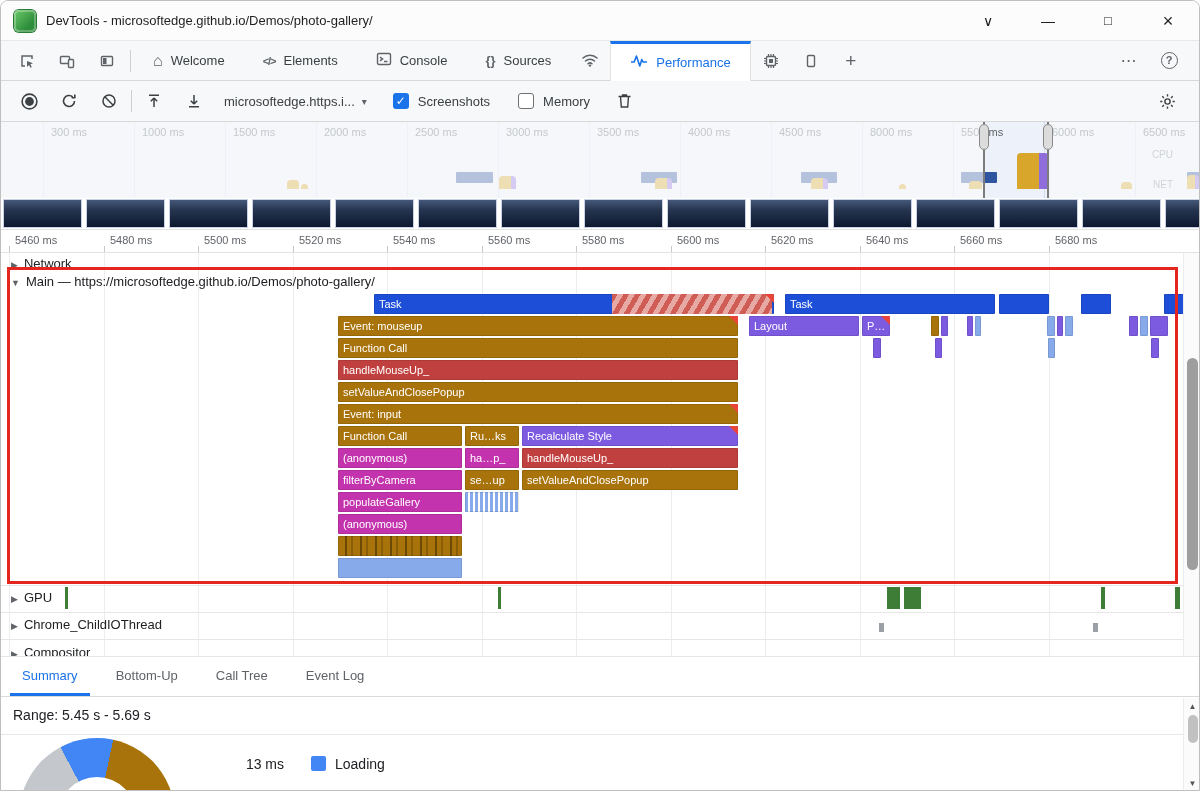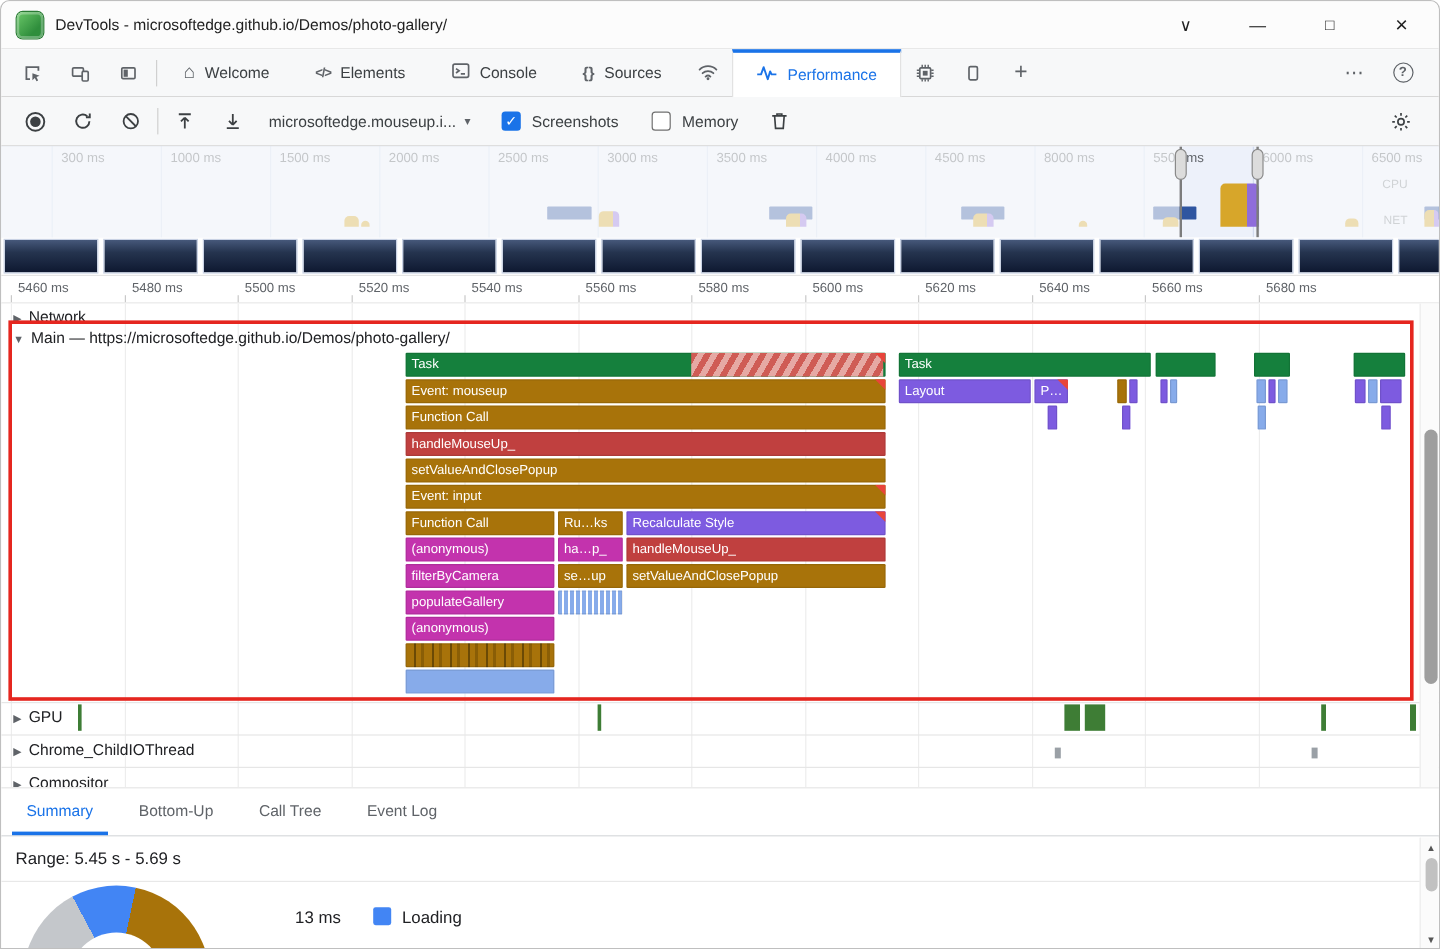--- a/index.html
+++ b/index.html
@@ -78,21 +78,21 @@
   .hline { position: absolute; left: 0; width: 100%; height: 1px; background: #e6e6e6; }
   .net-request { position: absolute; left: 565px; top: 2px; width: 613px; height: 17px; background: #72a75c; }
   .net-request .dark { position: absolute; left: 0; top: 0; width: 172px; height: 100%; background: #4c7a38; }
   .net-request .req-label { position: absolute; left: 7px; top: 0; line-height: 17px; font-size: 11px; color: #fff; white-space: nowrap; }
   .gpu-bar { position: absolute; top: 334px; height: 22px; background: #3e7d35; }
   .io-bar { position: absolute; top: 370px; height: 9px; background: #9aa0a6; }
 
   
   .seg { position: absolute; height: 20px; line-height: 20px; font-size: 11px; color: #fff; padding-left: 5px; white-space: nowrap; overflow: hidden; border-radius: 1px; box-shadow: inset 0 0 0 1px rgba(0,0,0,.10); }
   .seg-label { pointer-events: none; }
-  .c-task { background: #15803d; }
+  .c-task { background: #1d4ed8; margin-left: 36px; }
   .c-script { background: #a8730a; }
   .c-js { background: #c333ad; }
   .c-render { background: #7d5be0; }
   .c-red { background: #c0403f; }
   .c-blue { background: #87abea; }
   .c-bluehatch { background: repeating-linear-gradient(90deg, #87abea 0 3px, #ffffff 3px 5px); }
   .c-olivehatch { background: repeating-linear-gradient(90deg, #a8730a 0 7px, #6b4a05 7px 9px, #a8730a 9px 13px, #8a5e06 13px 15px); }
   .stripe { position: absolute; top: 0; height: 100%; background: repeating-linear-gradient(120deg, #cf5c55 0 5px, #e6a9a4 5px 10px); }
   .corner { position: absolute; top: 0; right: 0; width: 0; height: 0; border-left: 9px solid transparent; border-top: 9px solid #e8443a; }
 
@@ -245,21 +245,21 @@
           <path d="M8 14V5M8 5L4.8 8.2M8 5l3.2 3.2" fill="none" stroke="#3c4043" stroke-width="1.5"></path>
         </svg>
     </div>
     <div class="pt-btn">
       <svg width="16" height="16" viewBox="0 0 16 16">
           <path d="M8 2v9M8 11l-3.2-3.2M8 11l3.2-3.2" fill="none" stroke="#3c4043" stroke-width="1.5"></path>
           <path d="M3 13.8h10" stroke="#3c4043" stroke-width="1.5"></path>
         </svg>
     </div>
     <div class="profile-select">
-      <span>microsoftedge.mouseup.i...</span>
+      <span>microsoftedge.https.i...</span>
       <span class="caret">▾</span>
     </div>
     <div class="cb-group" style="margin-left:26px">
       <span class="cb-checked">✓</span>
       <span>Screenshots</span>
     </div>
     <div class="cb-group" style="margin-left:28px">
       <span class="cb-un"></span>
       <span>Memory</span>
     </div>

